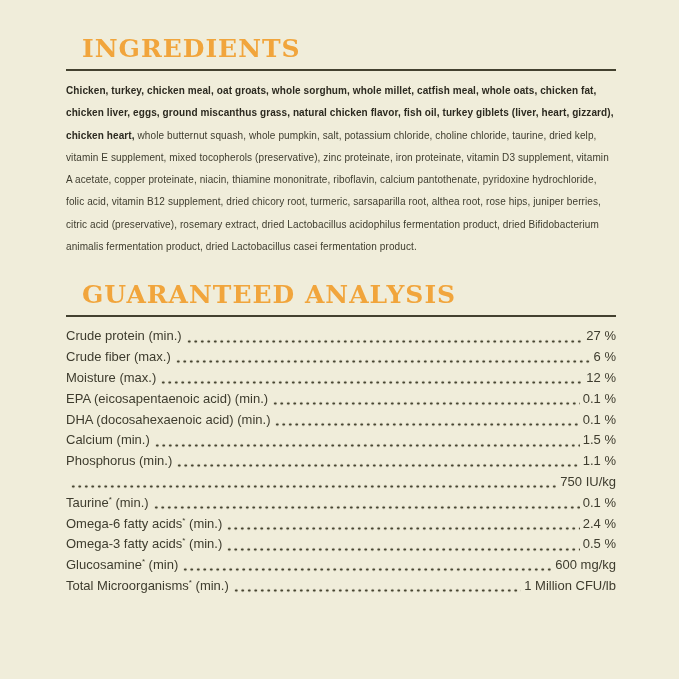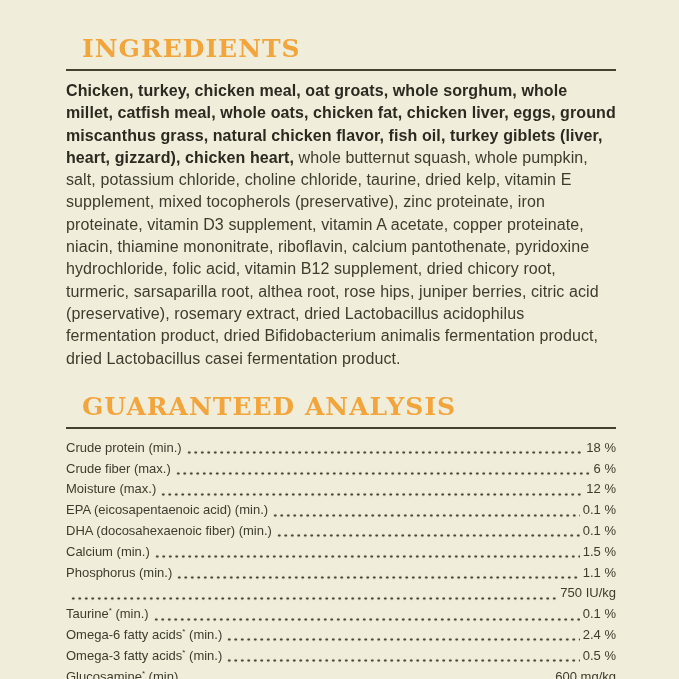--- a/index.html
+++ b/index.html
@@ -21,21 +21,21 @@
     letter-spacing: 1px;
     color: #f1a53c;
   }
   .rule {
     border: none;
     border-top: 2px solid #43412f;
     margin: 0 0 9px 0;
   }
   .ingredients-text {
     margin: 8px 0 22px 0;
-    font-size: 16px;
+    font-size: 10px;
     line-height: 22.3px;
     letter-spacing: 0.1px;
   }
   .ingredients-text strong {
     color: #2c2a20;
     font-weight: 700;
   }
   .analysis-table { margin-top: 5px; }
   .row {
     display: flex;
@@ -74,39 +74,39 @@
     </p>
   </section>
 
   <section>
     <h1 class="section-title">GUARANTEED ANALYSIS</h1>
     <hr class="rule">
     <div class="analysis-table" id="analysis-table">
         <div class="row">
           <span class="lbl">Crude protein (min.)</span>
           <span class="dots"></span>
-          <span class="val">18 %</span>
+          <span class="val">27 %</span>
         </div>
         <div class="row">
           <span class="lbl">Crude fiber (max.)</span>
           <span class="dots"></span>
           <span class="val">6 %</span>
         </div>
         <div class="row">
           <span class="lbl">Moisture (max.)</span>
           <span class="dots"></span>
           <span class="val">12 %</span>
         </div>
         <div class="row">
           <span class="lbl">EPA (eicosapentaenoic acid) (min.)</span>
           <span class="dots"></span>
           <span class="val">0.1 %</span>
         </div>
         <div class="row">
-          <span class="lbl">DHA (docosahexaenoic fiber) (min.)</span>
+          <span class="lbl">DHA (docosahexaenoic acid) (min.)</span>
           <span class="dots"></span>
           <span class="val">0.1 %</span>
         </div>
         <div class="row">
           <span class="lbl">Calcium (min.)</span>
           <span class="dots"></span>
           <span class="val">1.5 %</span>
         </div>
         <div class="row">
           <span class="lbl">Phosphorus (min.)</span>

